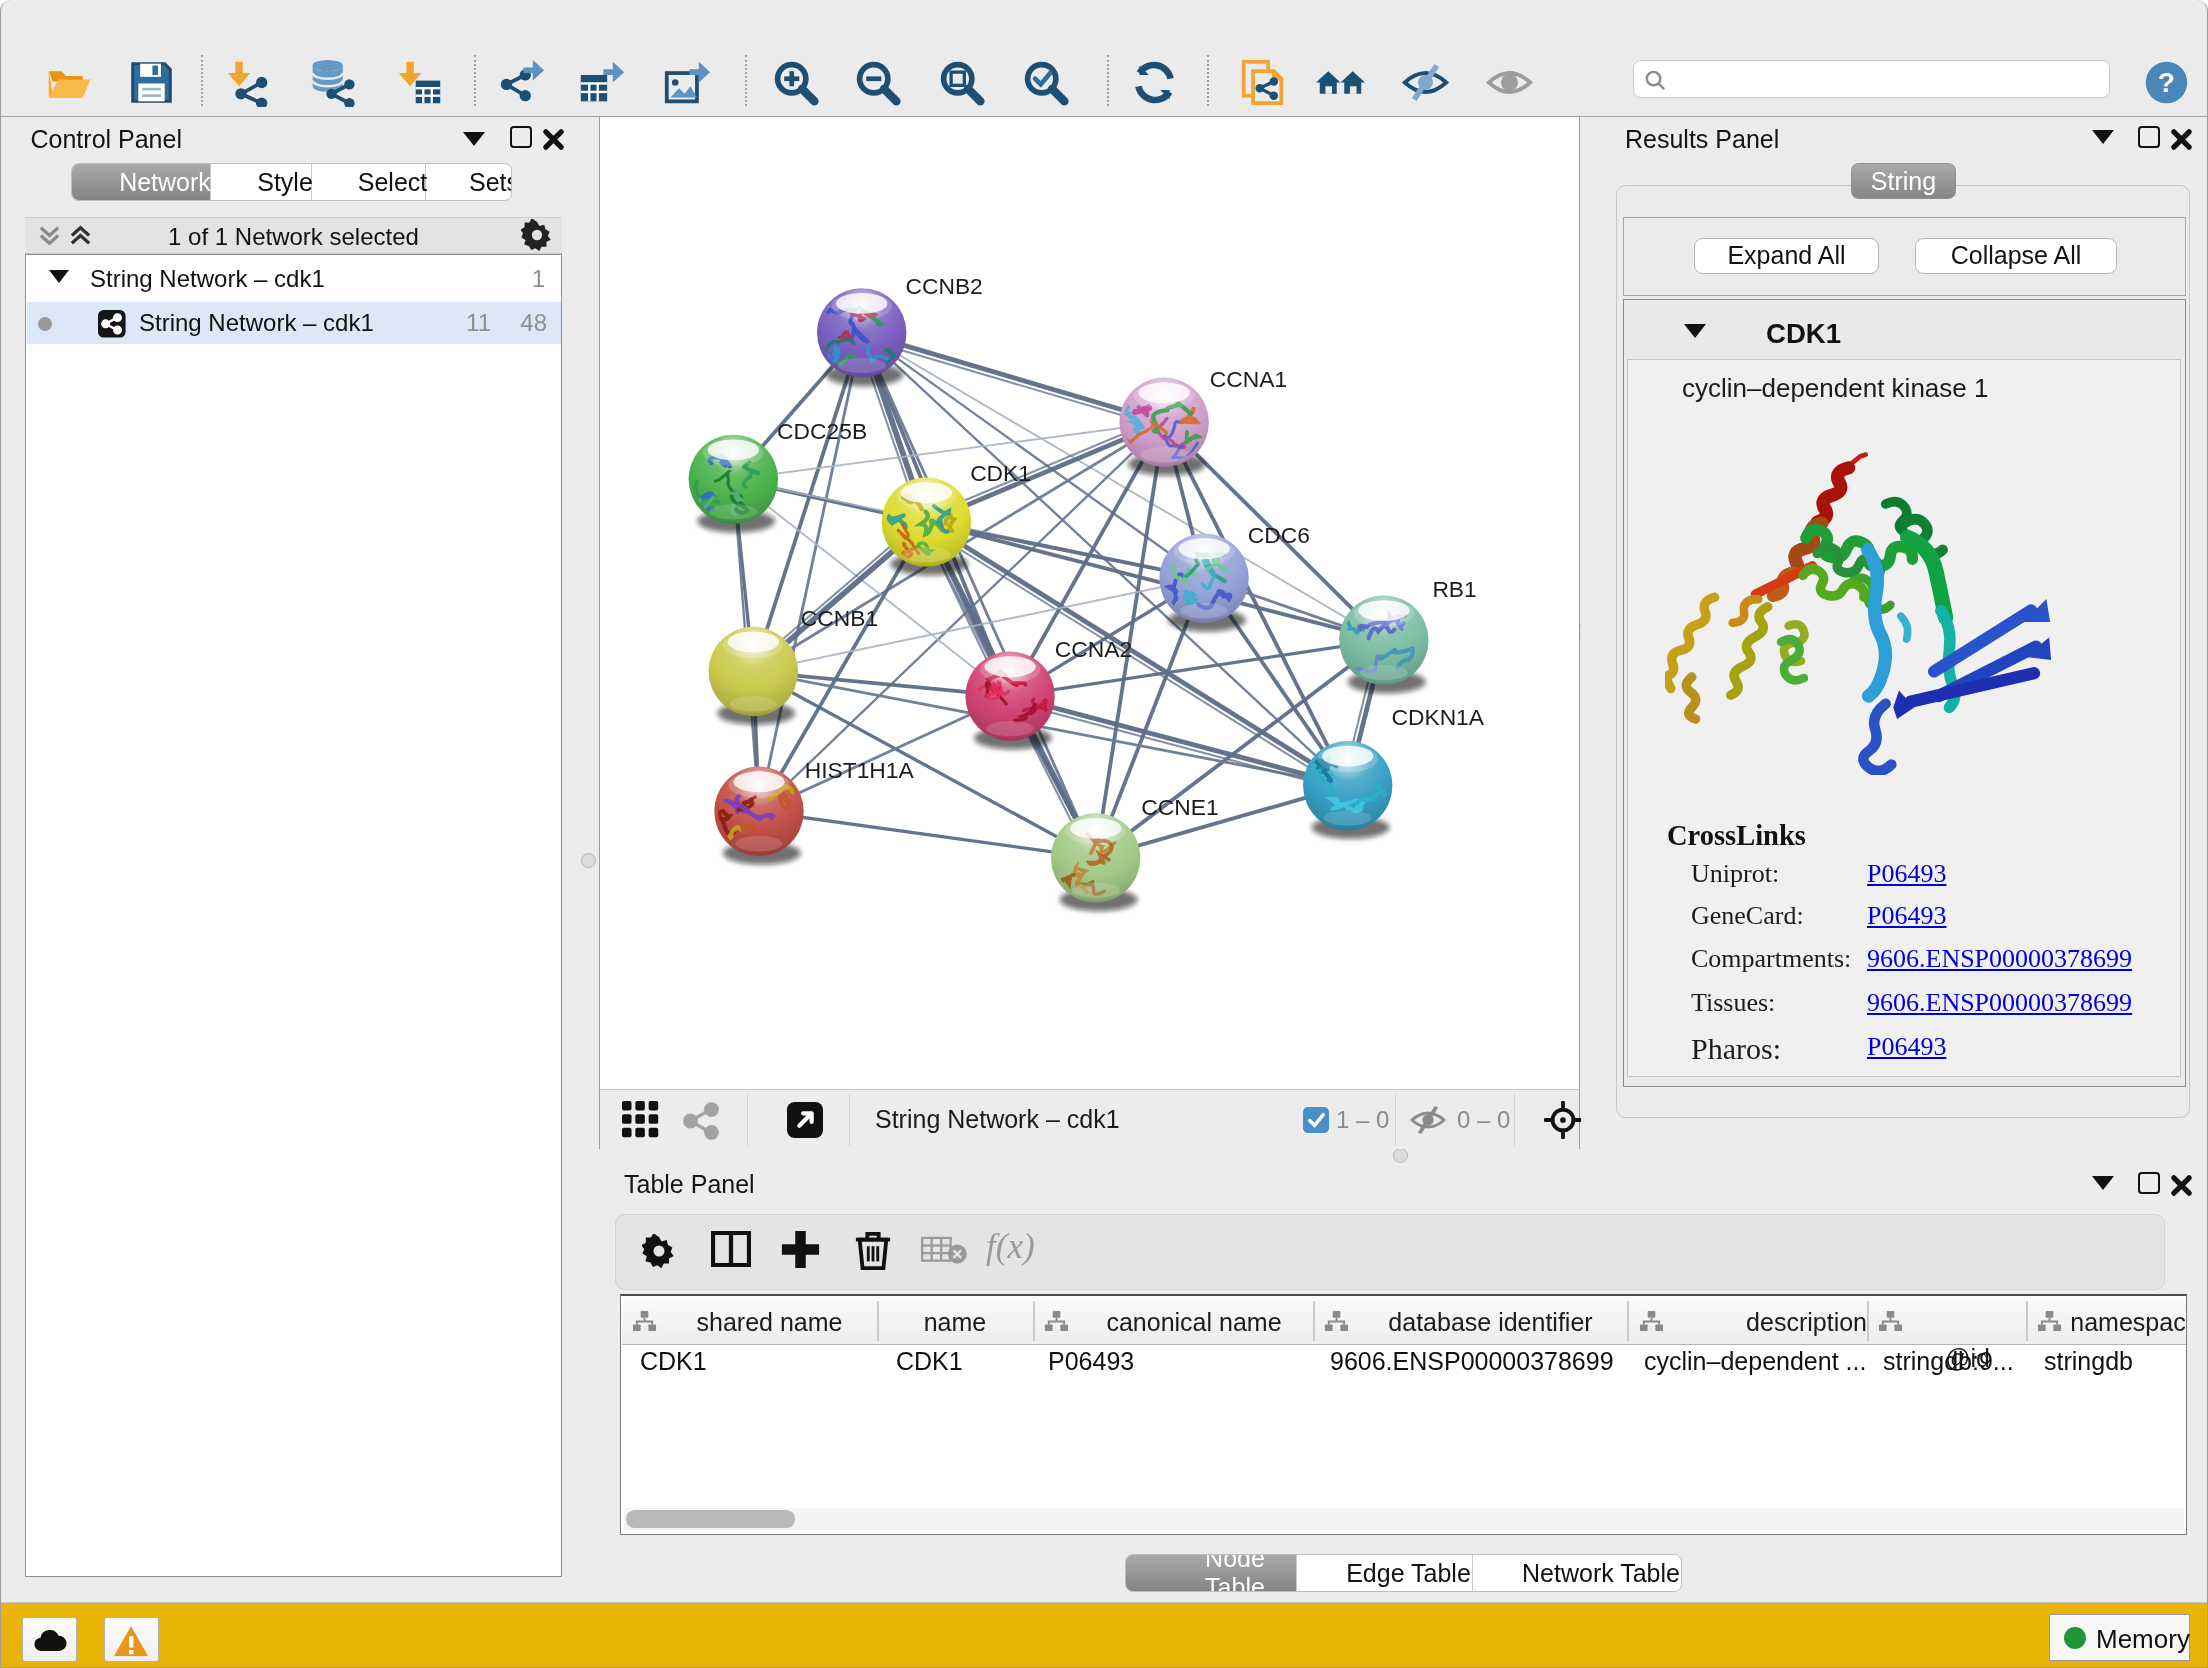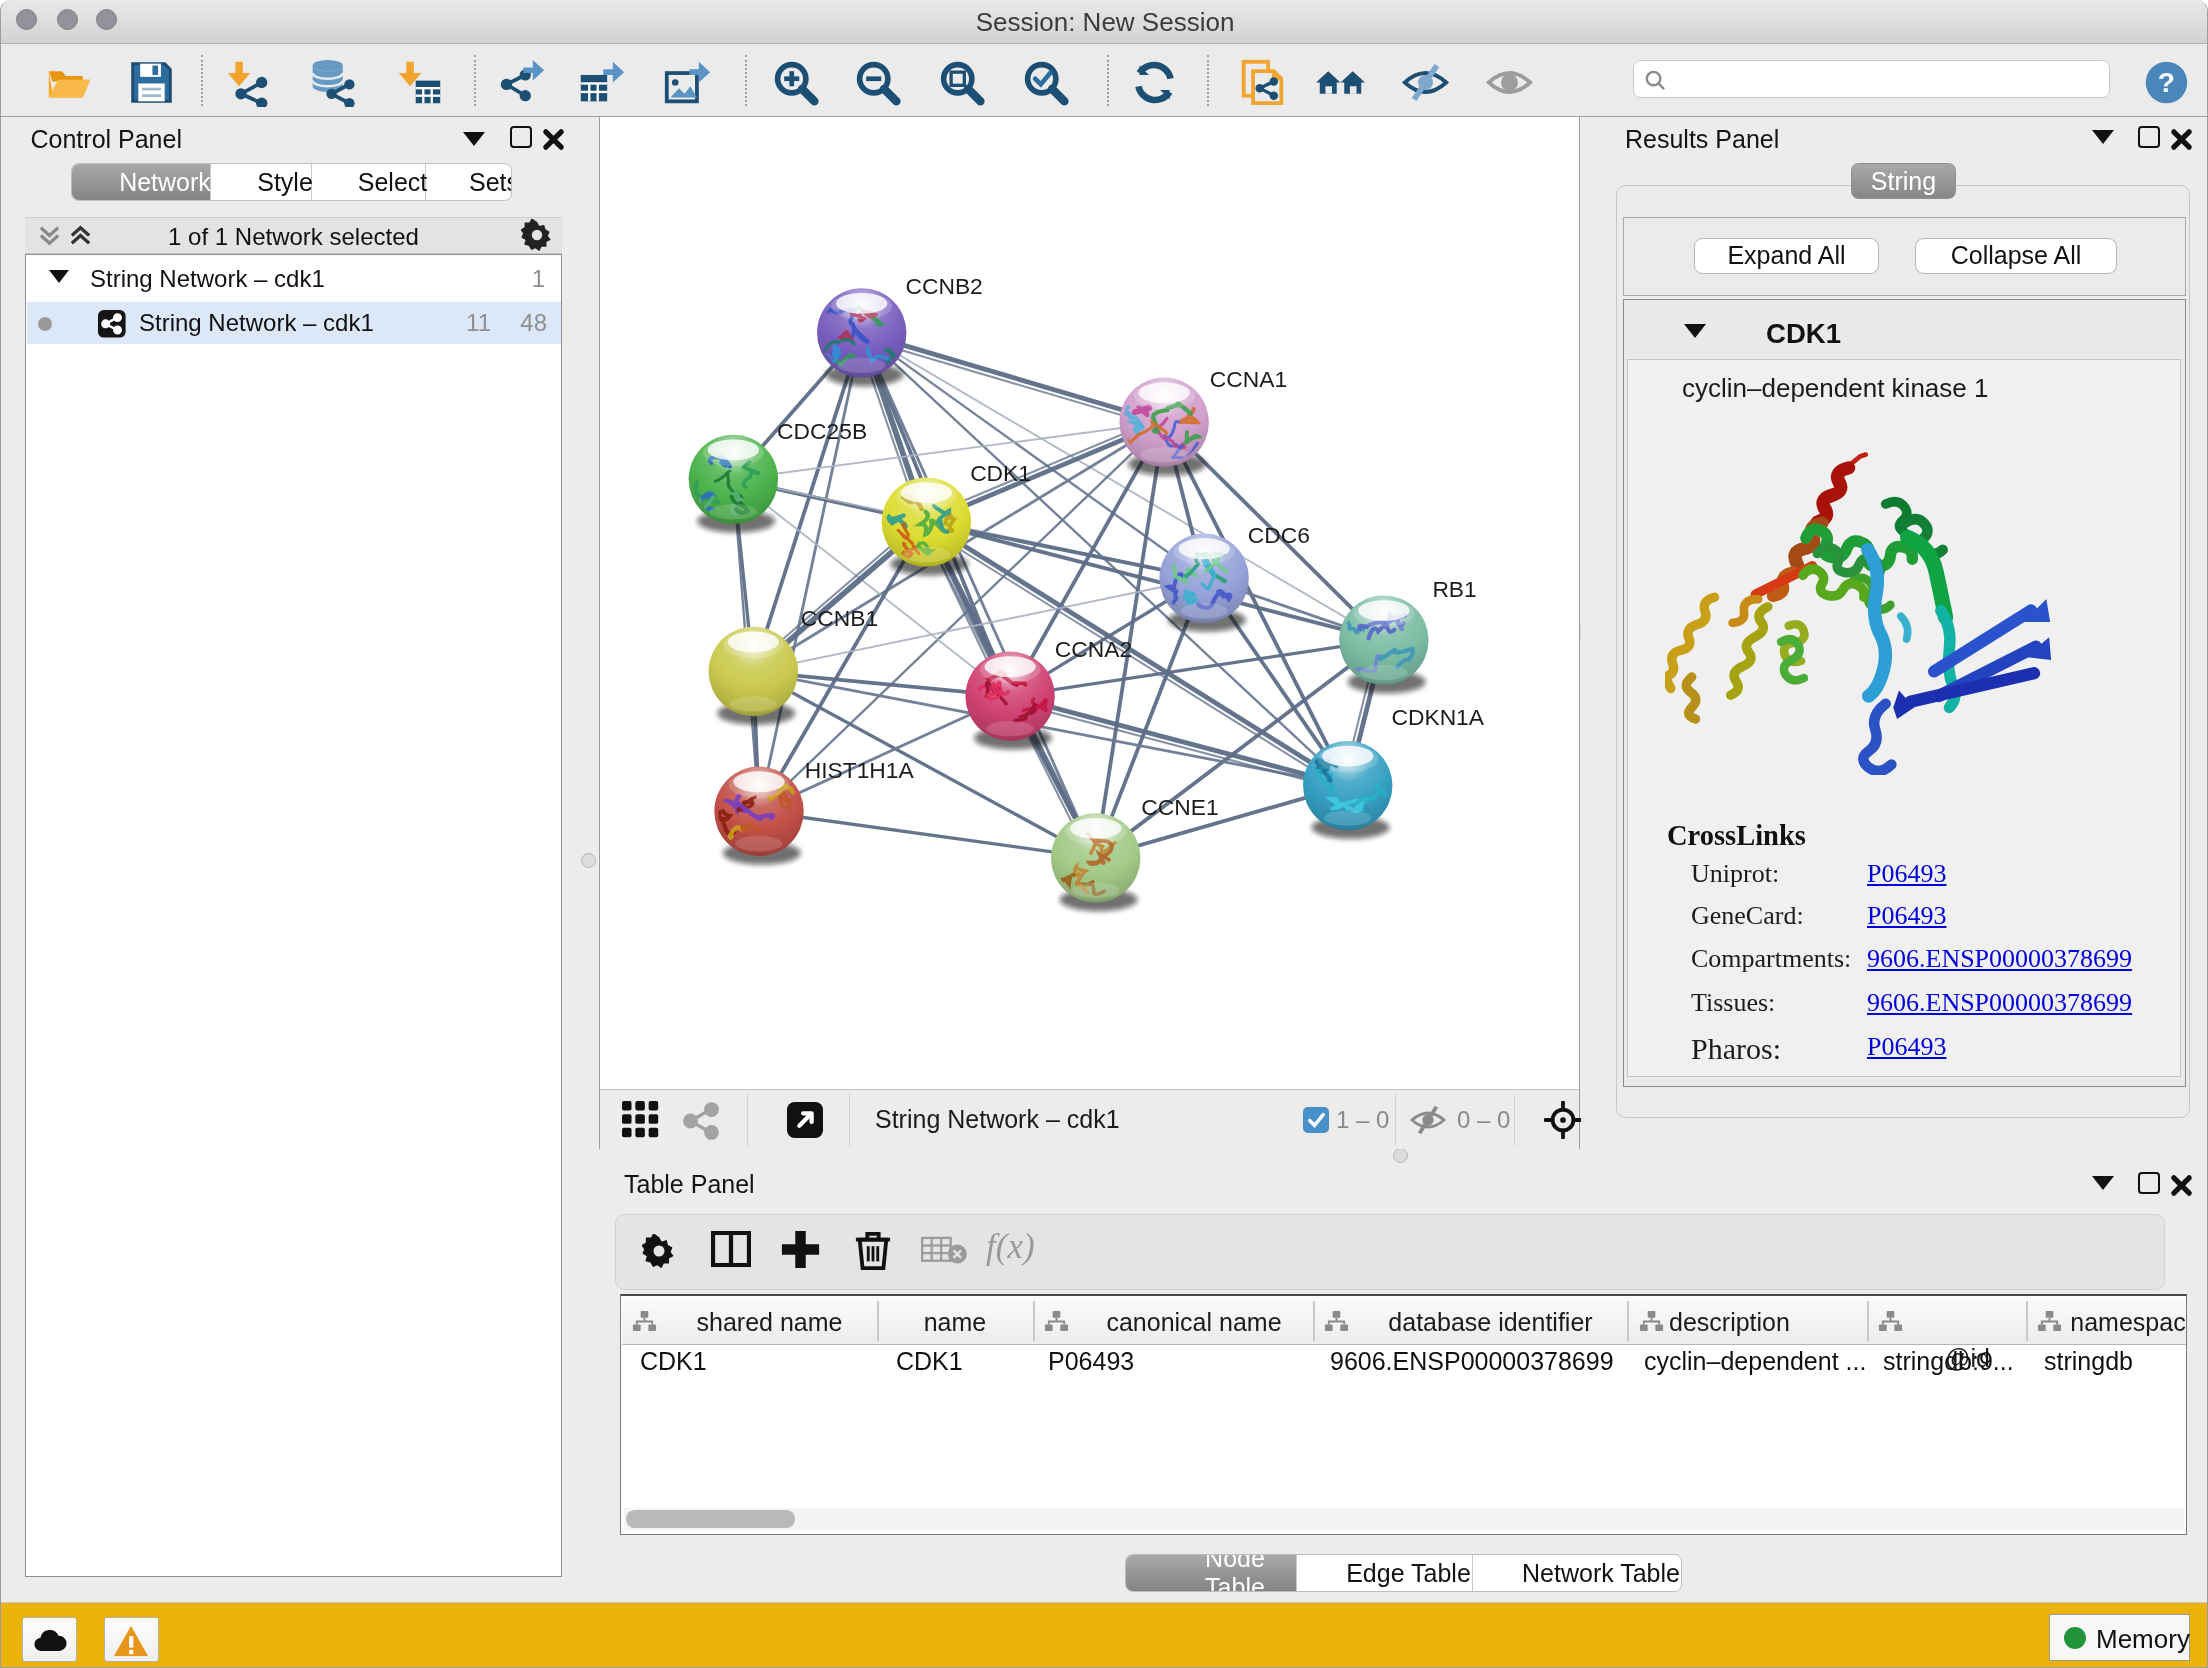--- a/index.html
+++ b/index.html
@@ -41,26 +41,20 @@
   display:flex; align-items:center; justify-content:center;padding-left:48px; }
 .seg > div:last-child { border-right:none; }
 .seg > div.sel { background:linear-gradient(#a9a9a9,#848484); color:#ffffff; }
 .link { color:#0000dd; text-decoration:underline; }
 .serif { font-family:"Liberation Serif", serif; }
 .dot { position:absolute; border-radius:50%; }
 </style>
 </head>
 <body>
 <div class="win">
-<div class="titlebar">
-  <div class="tl" style="left:15px;"></div>
-  <div class="tl" style="left:56px;"></div>
-  <div class="tl" style="left:95px;"></div>
-  <div class="title">Session: New Session</div>
-</div>
 <div class="toolbar">
   <div class="tsep" style="left:200px;"></div>
   <div class="tsep" style="left:473px;"></div>
   <div class="tsep" style="left:744px;"></div>
   <div class="tsep" style="left:1106px;"></div>
   <div class="tsep" style="left:1206px;"></div>
 
   <svg class="ticon" style="left:44px;" viewBox="0 0 52 52">
     <path d="M4 14 h14 l4 5 h18 v6 H8 z" fill="#e8960f"></path>
     <path d="M4 14 v28 h36 l8 -19 H14 l-6 14 z" fill="#f6a825"></path>
@@ -818,21 +812,21 @@
 <div class="abs" style="left:1353px; top:1308px; width:273px; text-align:center; font-size:25px; color:#1b1b1b; overflow:hidden; white-space:nowrap;">database identifier</div>
 <div class="abs" style="left:1626px; top:1301px; width:1.9px; height:40px; background:#c9c9c9;"></div>
 <svg class="abs" style="left:1638px; top:1310px;" width="25" height="24" viewBox="0 0 26 25">
   <g fill="#8a8a8a">
         <rect x="9" y="1" width="8" height="7" rx="1"></rect>
   <rect x="1" y="15" width="8" height="7" rx="1"></rect>
         <rect x="17" y="15" width="8" height="7" rx="1"></rect>
   <path d="M13 8 v4 M5 15 v-3 h16 v3" stroke="#8a8a8a" stroke-width="2" fill="none"></path>
       </g>
     </svg>
-<div class="abs" style="left:1668px; top:1308px; width:198px; text-align:left; font-size:25px; color:#1b1b1b; overflow:hidden; white-space:nowrap;">description</div>
+<div class="abs" style="left:1668px; top:1308px; width:198px; text-align:right; font-size:25px; color:#1b1b1b; overflow:hidden; white-space:nowrap;">description</div>
 <div class="abs" style="left:1866px; top:1301px; width:1.9px; height:40px; background:#c9c9c9;"></div>
 <svg class="abs" style="left:1877px; top:1310px;" width="25" height="24" viewBox="0 0 26 25">
   <g fill="#8a8a8a">
         <rect x="9" y="1" width="8" height="7" rx="1"></rect>
   <rect x="1" y="15" width="8" height="7" rx="1"></rect>
         <rect x="17" y="15" width="8" height="7" rx="1"></rect>
   <path d="M13 8 v4 M5 15 v-3 h16 v3" stroke="#8a8a8a" stroke-width="2" fill="none"></path>
       </g>
     </svg>
 <div class="abs" style="left:1908px; top:1308px; width:117px; text-align:center; font-size:25px; color:#1b1b1b; overflow:hidden; white-space:nowrap;margin-top:36px;">@id</div>

